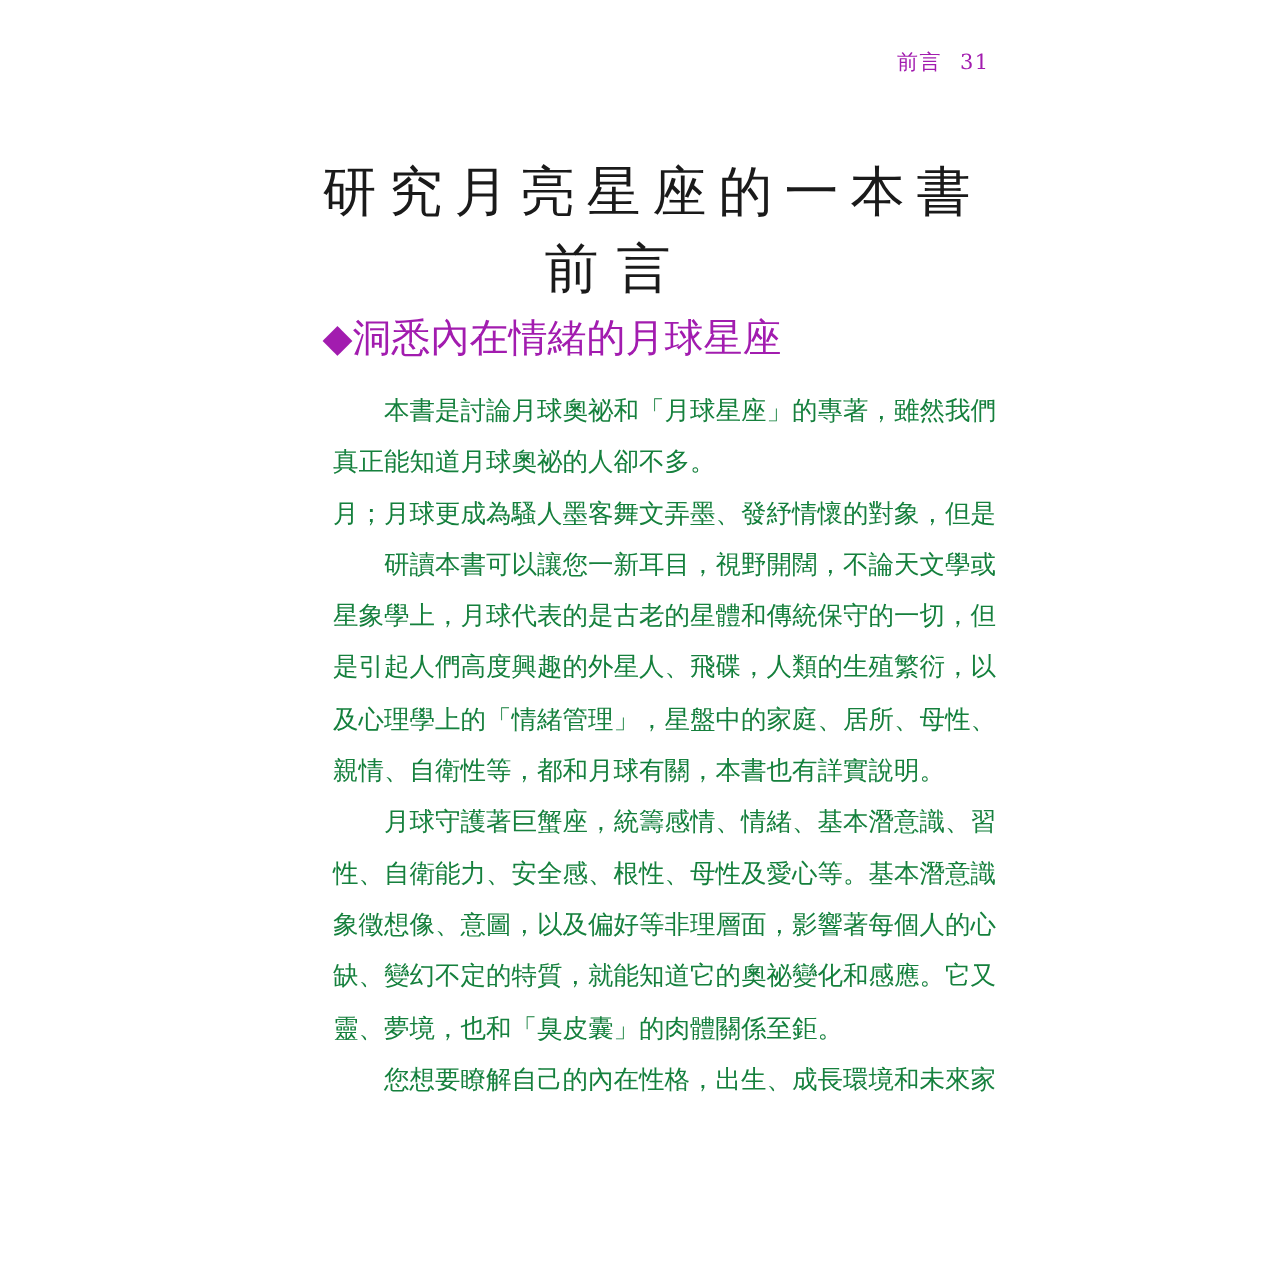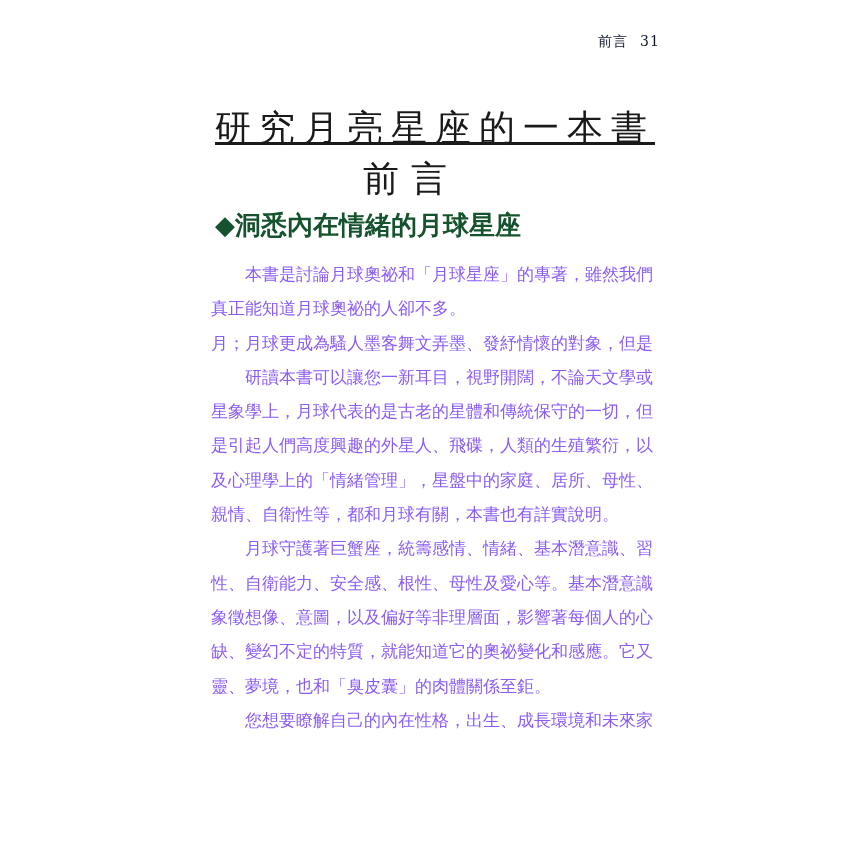--- a/index.html
+++ b/index.html
@@ -1,23 +1,23 @@
 <!DOCTYPE html>
 <html><head>
   <meta charset="utf-8">
   <style>
     html, body { margin: 0; padding: 0; background: #ffffff; }
     body { width: 850px; height: 850px; position: relative; overflow: hidden; color: #222; }
     .page { position: absolute; left: 0; top: 0; width: 850px; height: 850px; background: #fff; }
-    .running-header { position: absolute; left: 598px; top: 33px; font-family: "DejaVu Serif", serif; font-size: 14px; color: #0f172a; letter-spacing: 1px; }
+    .running-header { position: absolute; left: 598px; top: 33px; font-family: "DejaVu Serif", serif; font-size: 14px; color: #a21caf; letter-spacing: 1px; }
     .running-header .pg { margin-left: 12px; }
-    .title { position: absolute; left: 215px; top: 104px; font-family: "DejaVu Serif", serif; font-size: 36px; letter-spacing: 8px; color: #1a1a1a; white-space: nowrap; text-decoration: underline; }
+    .title { position: absolute; left: 215px; top: 104px; font-family: "DejaVu Serif", serif; font-size: 36px; letter-spacing: 8px; color: #1a1a1a; white-space: nowrap; }
     .subtitle { position: absolute; left: 363px; top: 155px; font-family: "DejaVu Serif", serif; font-size: 36px; letter-spacing: 12px; color: #1a1a1a; white-space: nowrap; }
-    .section-heading { position: absolute; left: 215px; top: 208px; font-family: "DejaVu Sans", sans-serif; font-size: 26px; font-weight: bold; color: #14532d; white-space: nowrap; }
-    .body { position: absolute; left: 211px; top: 257px; width: 440px; font-family: "DejaVu Sans", sans-serif; font-size: 17px; line-height: 34.3px; color: #8b5cf6; }
+    .section-heading { position: absolute; left: 215px; top: 208px; font-family: "DejaVu Sans", sans-serif; font-size: 26px; font-weight: normal; color: #a21caf; white-space: nowrap; }
+    .body { position: absolute; left: 222px; top: 257px; width: 440px; font-family: "DejaVu Sans", sans-serif; font-size: 17px; line-height: 34.3px; color: #15803d; }
     .para { margin: 0; text-indent: 2em; text-align: justify; }
     .line { display: block; white-space: nowrap; }
   </style>
 </head>
 <body>
 
 <div class="page">
   <div class="running-header">
     <span>前言</span><span class="pg">31</span>
   </div>

